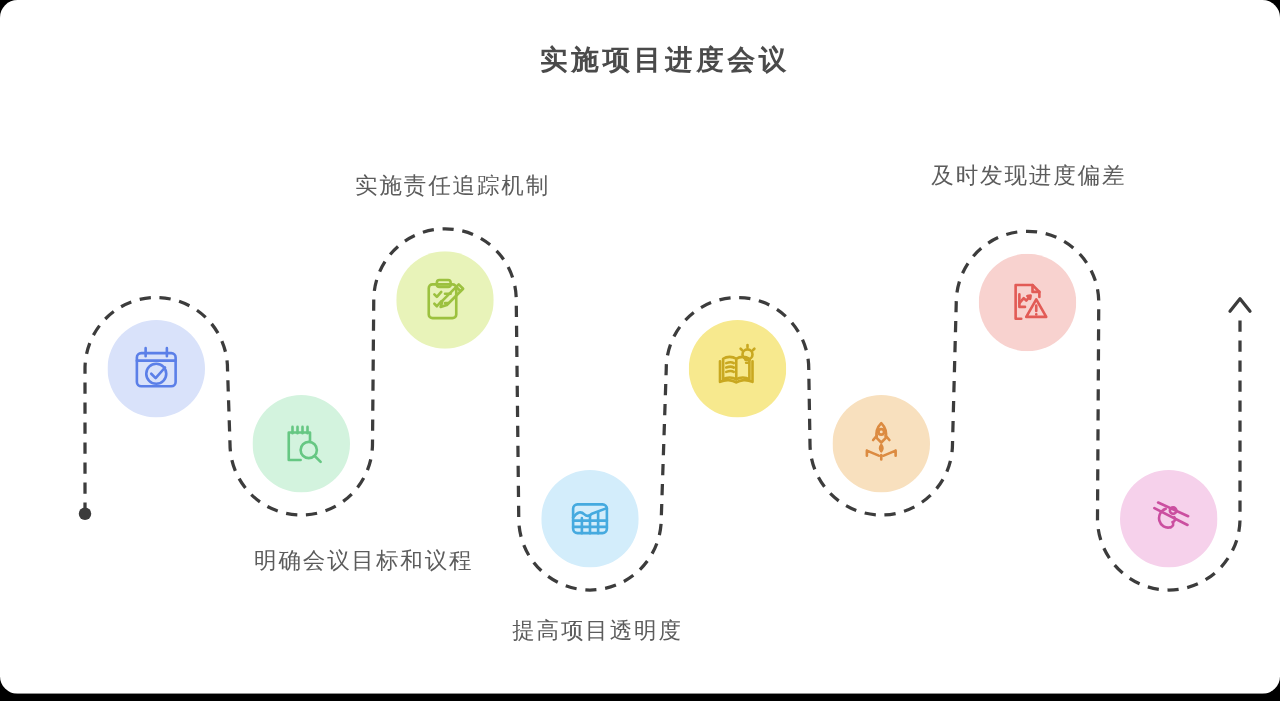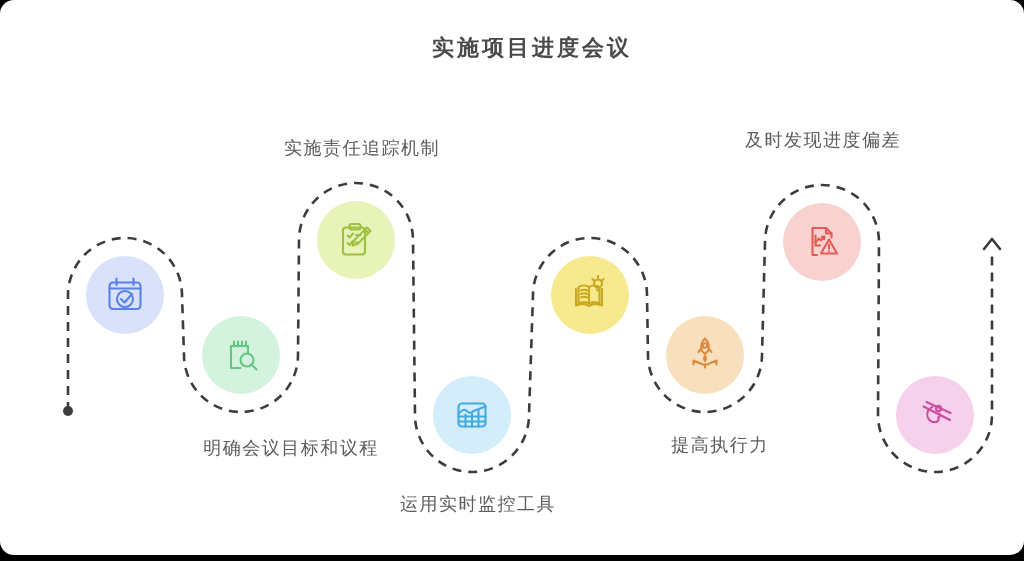--- a/index.html
+++ b/index.html
@@ -136,17 +136,16 @@
         <path d="M13.5 9 L37.5 20"></path>
         <circle cx="25.5" cy="15.5" r="2.6"></circle>
         <path d="M19.5 14 C15.5 15.5 13.5 19.5 14.5 23.5 C15.5 27.5 19.5 30 23.5 28.8"></path>
         <path d="M23.5 28.8 C25.6 28.2 26.2 26.2 25 24.7 M25 24.7 C27 24.2 27.6 22.1 26.4 20.7"></path>
       </g>
     </svg>
   </div>
 
   <div class="node-label" style="left:243px;top:436px;margin-left:48px;">明确会议目标和议程</div>
   <div class="node-label" style="left:362px;top:136px;">实施责任追踪机制</div>
-  <div class="node-label" style="left:478px;top:492px;">运用实时监控工具</div>
-  <div class="node-label" style="left:720px;top:433px;">提高执行力</div>
+  <div class="node-label" style="left:478px;top:492px;">提高项目透明度</div>
   <div class="node-label" style="left:823px;top:128px;">及时发现进度偏差</div>
 
 </div>
 
 </body></html>

